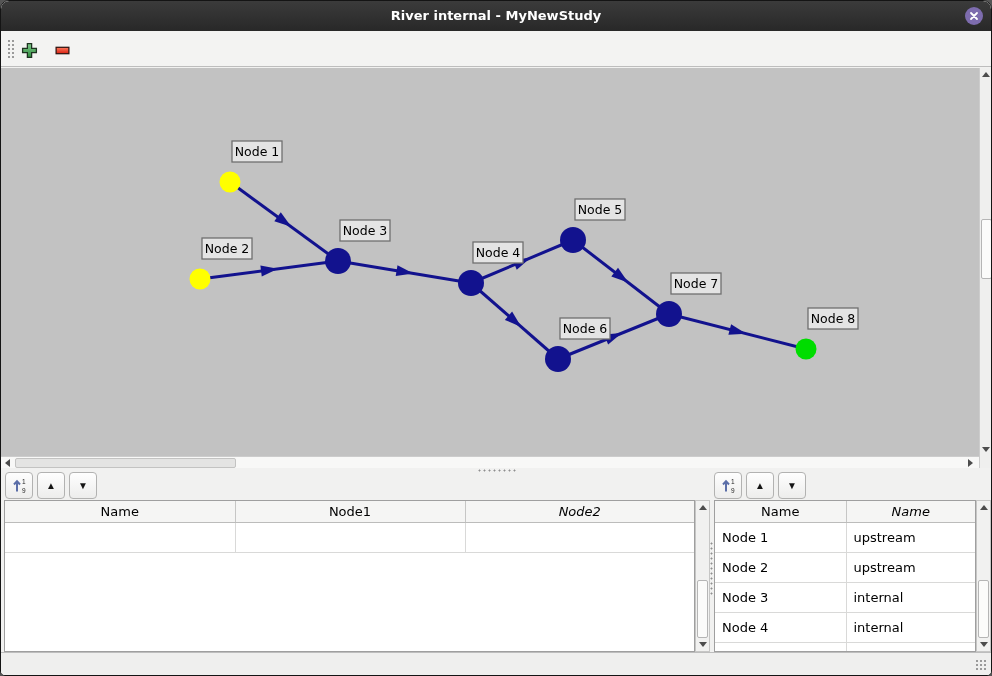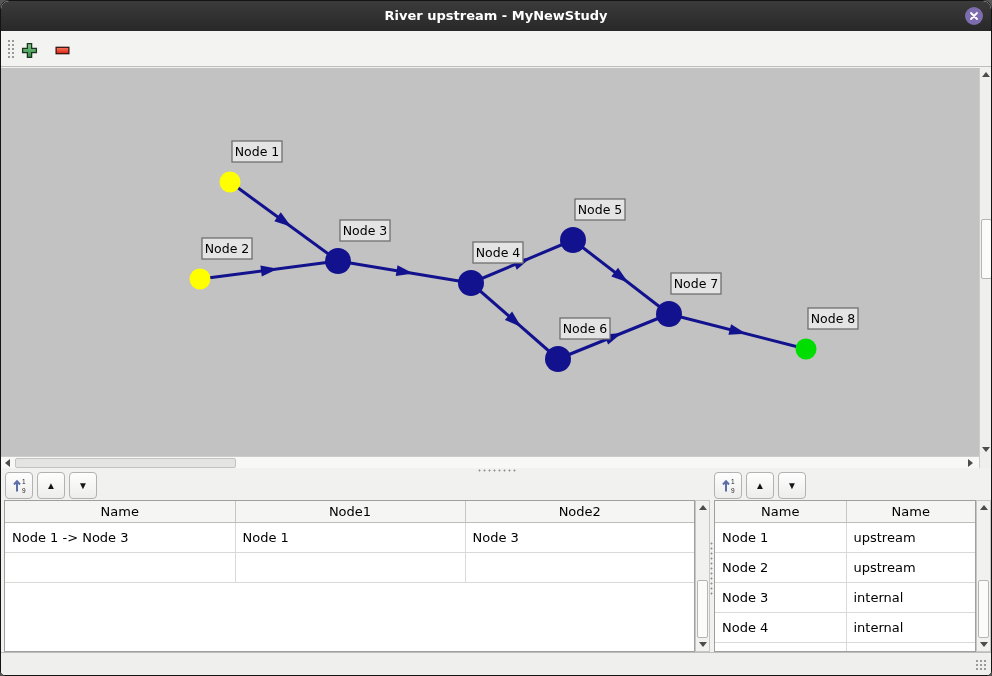--- a/index.html
+++ b/index.html
@@ -112,21 +112,21 @@
   .tablewrap {
     position:absolute; top:499px; height:152px; background:#fff;
     border:1px solid #9f9f9f; overflow:hidden;
   }
   table { border-collapse:collapse; table-layout:fixed; width:100%; font-size:13px; color:#000; }
   th {
     height:21px; font-weight:normal; 
     background:#f5f5f4; border-right:1px solid #c6c6c5; border-bottom:1px solid #bcbcbb;
     cursor:pointer; overflow:hidden; white-space:nowrap;
   }
-  th:last-child { border-right:none; }
+  th:last-child { border-right:none;font-style:italic; }
   td {
     height:30px; padding-left:7px; border-right:1px solid #d9d9d8;
     border-bottom:1px solid #d9d9d8; overflow:hidden; white-space:nowrap;
   }
   td:last-child { border-right:none; }
   .table-vscroll { top:499px; width:15px; height:152px; background:#f1f1f0; border:1px solid #c6c6c5; }
   
   .statusbar {
     position:absolute; left:0; top:651px; width:100%; height:23px;
     background:#efefee; border-top:1px solid #bdbdbd;
@@ -137,21 +137,21 @@
     background-size:4px 4px;
   }
   svg { display:block; }
 </style>
 </head>
 <body>
 
 <div class="window">
 
   <div class="titlebar">
-    <span class="title">River upstream - MyNewStudy</span>
+    <span class="title">River internal - MyNewStudy</span>
     <button class="close-btn">
       <svg width="10" height="10" viewBox="0 0 10 10">
         <path d="M2 2 L8 8 M8 2 L2 8" stroke="#ffffff" stroke-width="1.8" stroke-linecap="round" fill="none"></path>
       </svg>
     </button>
   </div>
 
   <div class="toolbar">
     <div class="tb-handle"></div>
     <button class="tb-btn add">
@@ -285,25 +285,20 @@
         </colgroup>
       <thead>
         <tr>
           <th>Name</th>
           <th>Node1</th>
           <th>Node2</th>
         </tr>
       </thead>
       <tbody id="reaches-body">
           <tr>
-            <td>Node 1 -&gt; Node 3</td>
-            <td>Node 1</td>
-            <td>Node 3</td>
-          </tr>
-          <tr>
             <td>&nbsp;</td>
             <td>&nbsp;</td>
             <td>&nbsp;</td>
           </tr>
         </tbody>
     </table>
   </div>
   <div class="vscroll table-vscroll" style="left:694px;">
     <button class="scroll-arrow" style="top:0;">
         <span class="tri-up"></span>

